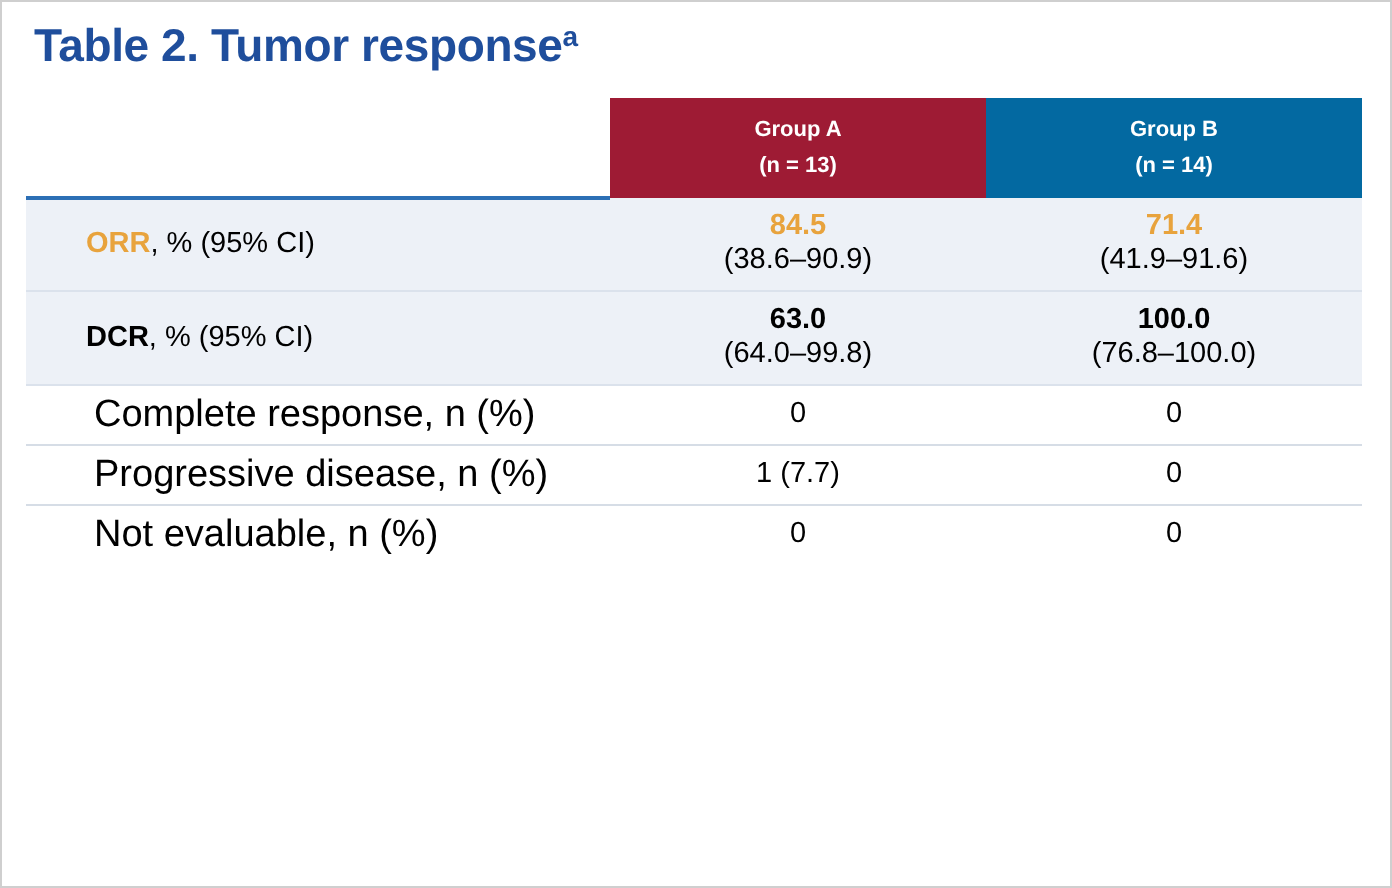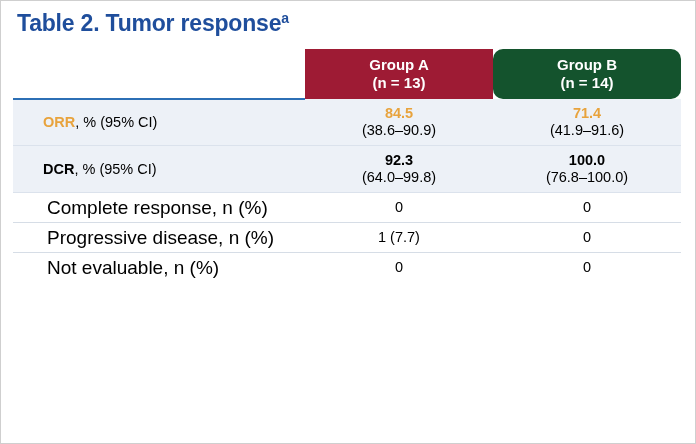--- a/index.html
+++ b/index.html
@@ -63,28 +63,28 @@
     padding: 0;
     vertical-align: middle;
   }
   th.blank {
     background: #ffffff;
     border-bottom: 2px solid #2C6FB5;
   }
   th.ghead {
     color: #ffffff;
     font-weight: bold;
-    font-size: 15px;
+    font-size: 11px;
     line-height: 18px;
     text-align: center;
     height: 46px;
     padding: 2px 0;
   }
   th.ga { background: #9E1B34; }
-  th.gb { background: #14532d; border-radius: 10px; }
+  th.gb { background: #0369a1; }
 
   tbody td {
     text-align: center;
     vertical-align: middle;
     padding: 6px 0;
     line-height: 17px;
     border-bottom: 1px solid #d6dde6;
   }
   tbody td.lbl {
     text-align: left;
@@ -160,21 +160,21 @@
         </td>
         <td>
           <span class="val-main val-orr">71.4</span>
           <span class="val-ci">(41.9–91.6)</span>
         </td>
       </tr>
 
       <tr class="shade">
         <td class="lbl"><span class="keyword kw-dcr">DCR</span><span>, % (95% CI)</span></td>
         <td>
-          <span class="val-main">92.3</span>
+          <span class="val-main">63.0</span>
           <span class="val-ci">(64.0–99.8)</span>
         </td>
         <td>
           <span class="val-main">100.0</span>
           <span class="val-ci">(76.8–100.0)</span>
         </td>
       </tr>
 
       <tr>
         <td class="lbl indent">Complete response, n (%)</td>

